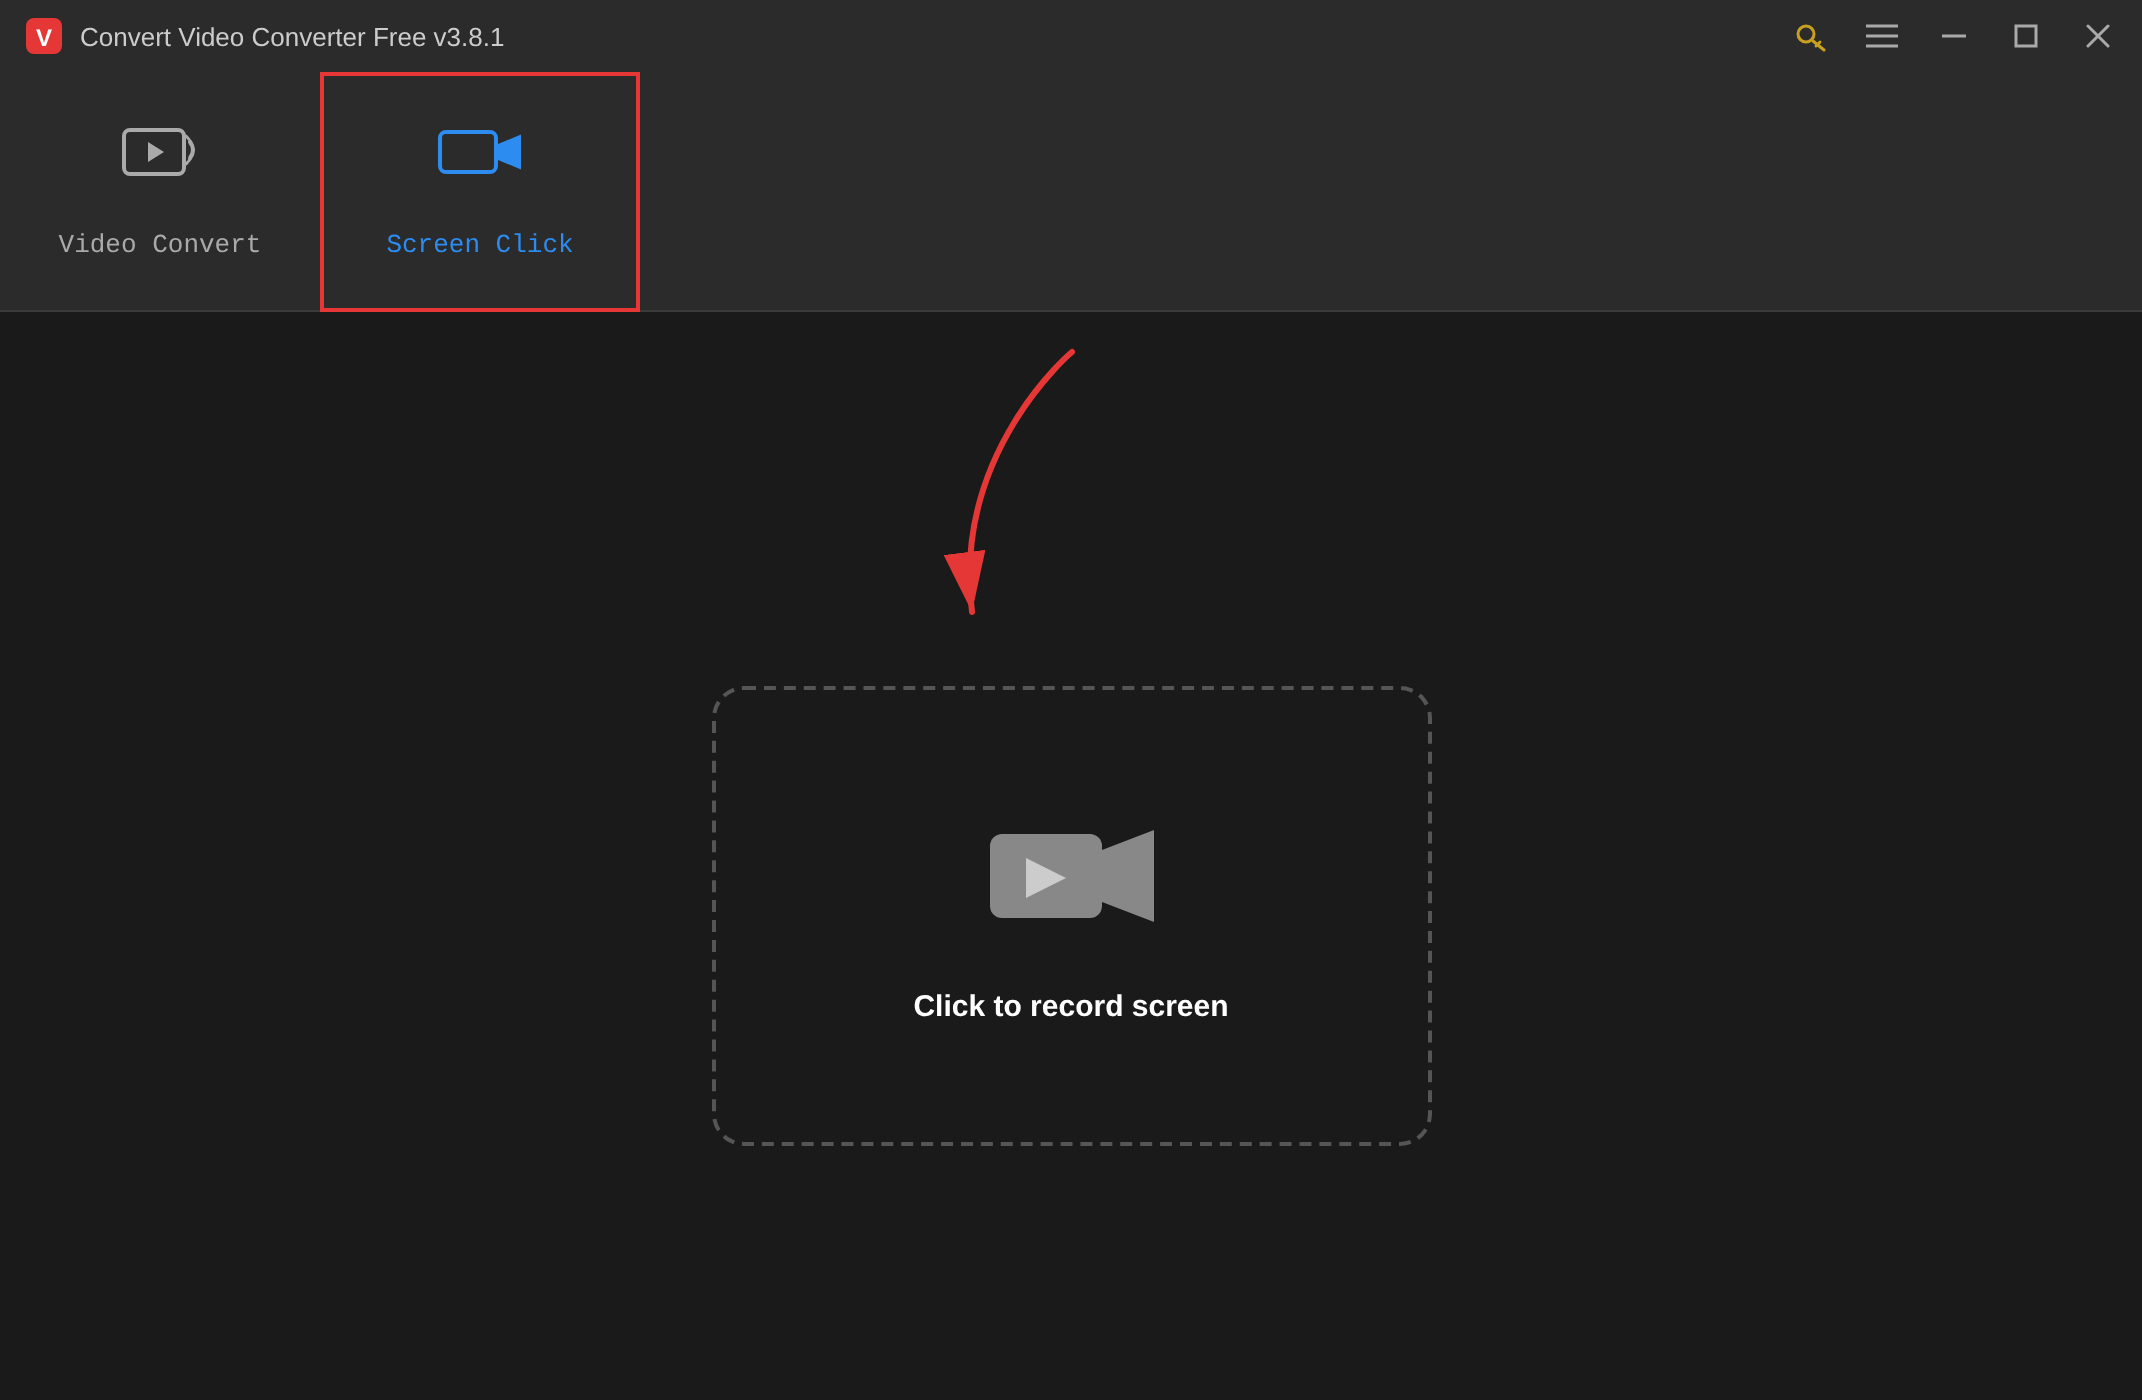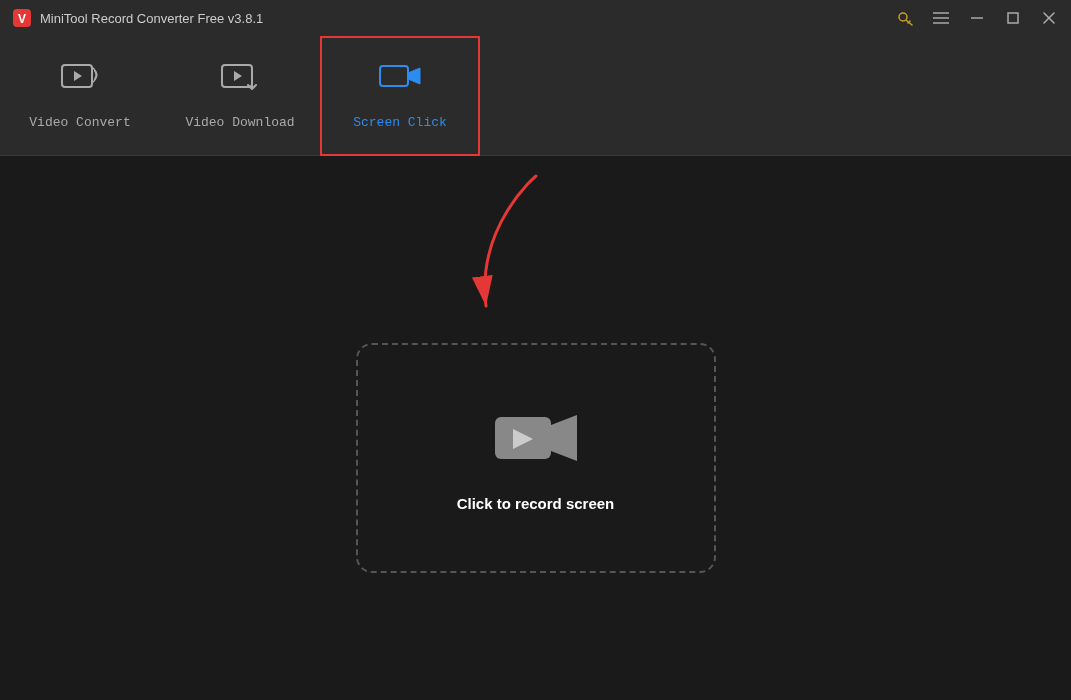--- a/index.html
+++ b/index.html
@@ -154,21 +154,21 @@
 </head>
 <body>
 
 <div id="title-bar">
   <div id="title-left">
 
     <svg id="app-logo" viewBox="0 0 20 20" width="20" height="20">
       <rect x="1" y="1" width="18" height="18" rx="4" fill="#e63737"></rect>
       <text x="10" y="15" text-anchor="middle" font-size="12" fill="white" font-weight="bold">V</text>
     </svg>
-    <span id="app-title">MiniTool Record Converter Free v3.8.1</span>
+    <span id="app-title">Convert Video Converter Free v3.8.1</span>
   </div>
   <div id="title-controls">
     <span class="title-control-icon">
       <svg width="16" height="16" viewBox="0 0 16 16" fill="none">
         <circle cx="6" cy="7" r="4" stroke="#c8a020" stroke-width="1.5" fill="none"></circle>
         <line x1="9.5" y1="10.5" x2="15" y2="15" stroke="#c8a020" stroke-width="1.5" stroke-linecap="round"></line>
         <line x1="11" y1="13" x2="13" y2="11" stroke="#c8a020" stroke-width="1.5" stroke-linecap="round"></line>
       </svg>
     </span>
     <span class="title-control-icon">
@@ -204,30 +204,20 @@
       <svg width="40" height="36" viewBox="0 0 40 36" fill="none">
         <rect x="2" y="4" width="30" height="22" rx="3" stroke="#aaaaaa" stroke-width="2" fill="none"></rect>
         <path d="M14 10 L14 20 L22 15 Z" fill="#aaaaaa"></path>
         <path d="M35 10 Q38 14 35 18" stroke="#aaaaaa" stroke-width="2" fill="none" stroke-linecap="round"></path>
         <path d="M33 7 Q40 14 33 21" stroke="#aaaaaa" stroke-width="1.5" fill="none" stroke-linecap="round" stroke-dasharray="2,1"></path>
       </svg>
     </div>
     <span>Video Convert</span>
   </div>
 
-  <div class="nav-item">
-    <div class="nav-icon">
-      <svg width="40" height="36" viewBox="0 0 40 36" fill="none">
-        <rect x="2" y="4" width="30" height="22" rx="3" stroke="#aaaaaa" stroke-width="2" fill="none"></rect>
-        <path d="M14 10 L14 20 L22 15 Z" fill="#aaaaaa"></path>
-        <path d="M32 18 L32 28 M28 24 L32 28 L36 24" stroke="#aaaaaa" stroke-width="2" stroke-linecap="round" stroke-linejoin="round" fill="none"></path>
-      </svg>
-    </div>
-    <span>Video Download</span>
-  </div>
 
   <div class="nav-item active">
     <div class="nav-icon">
       <svg width="44" height="36" viewBox="0 0 44 36" fill="none">
         <rect x="2" y="5" width="28" height="20" rx="3" stroke="#2d8cf0" stroke-width="2" fill="none"></rect>
         <path d="M30 12 L42 7 L42 23 L30 18 Z" fill="#2d8cf0"></path>
       </svg>
     </div>
     <span style="color:#2d8cf0;">Screen Click</span>
   </div>

